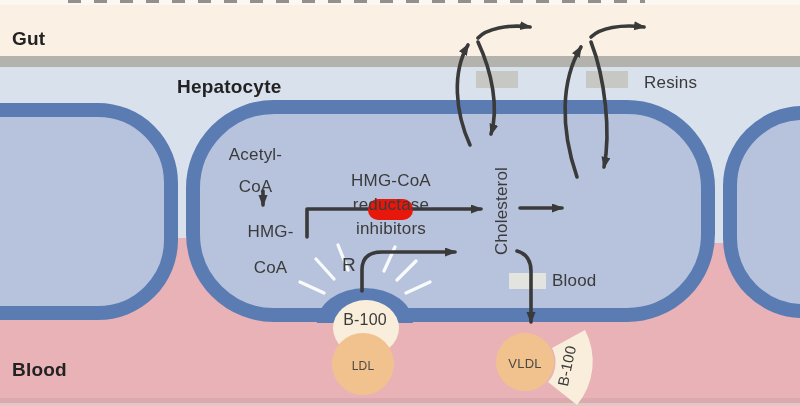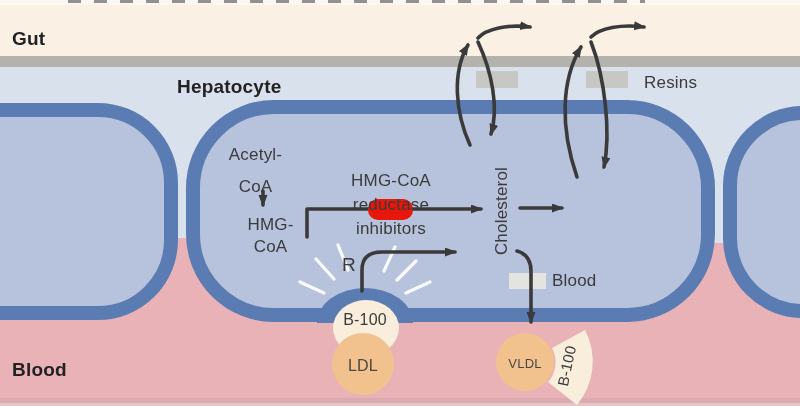--- a/index.html
+++ b/index.html
@@ -43,28 +43,28 @@
   .lbl{position:absolute;color:var(--label);font-size:17px;line-height:24px;
     white-space:pre-line;letter-spacing:.2px;}
   .bold{color:var(--label_bold);font-weight:700;font-size:19px;letter-spacing:.2px;}
   .ctr{text-align:center;}
   .lb-gut{left:12px;top:27px;}
   .lb-hep{left:177px;top:75px;}
   .lb-blood{left:12px;top:358px;}
   .lb-eze{left:345px;top:70px;}
   .lb-res{left:644px;top:71px;}
   .lb-acoa{left:213px;top:139px;width:85px;line-height:32px;}
-  .lb-hmg{left:228px;top:214px;width:85px;line-height:22px;}
+  .lb-hmg{left:228px;top:214px;width:85px;line-height:36px;}
   .lb-inh{left:330px;top:121px;width:122px;margin-top:48px;}
   .lb-chol{left:441px;top:200px;width:120px;height:22px;transform:rotate(-90deg);}
   .lb-bile{left:560px;top:186px;width:76px;}
   .lb-nia{left:552px;top:269px;}
   .lb-r{left:342px;top:253px;font-size:19px;}
   .lb-b100l{left:339px;top:308px;width:52px;font-size:16px;}
-  .lb-ldl{left:332px;top:354px;width:62px;font-size:16px;color:var(--circle_label);}
+  .lb-ldl{left:332px;top:354px;width:62px;font-size:12px;color:var(--circle_label);}
   .lb-vldl{left:494px;top:352px;width:62px;font-size:13px;color:var(--circle_label);}
   .lb-b100v{left:544px;top:354px;width:46px;font-size:15px;transform:rotate(-78deg);}
 </style>
 </head>
 <body>
 
 <div class="scene">
 
   <div class="abs gut-bg"></div>
   <div class="abs top-white"></div>

